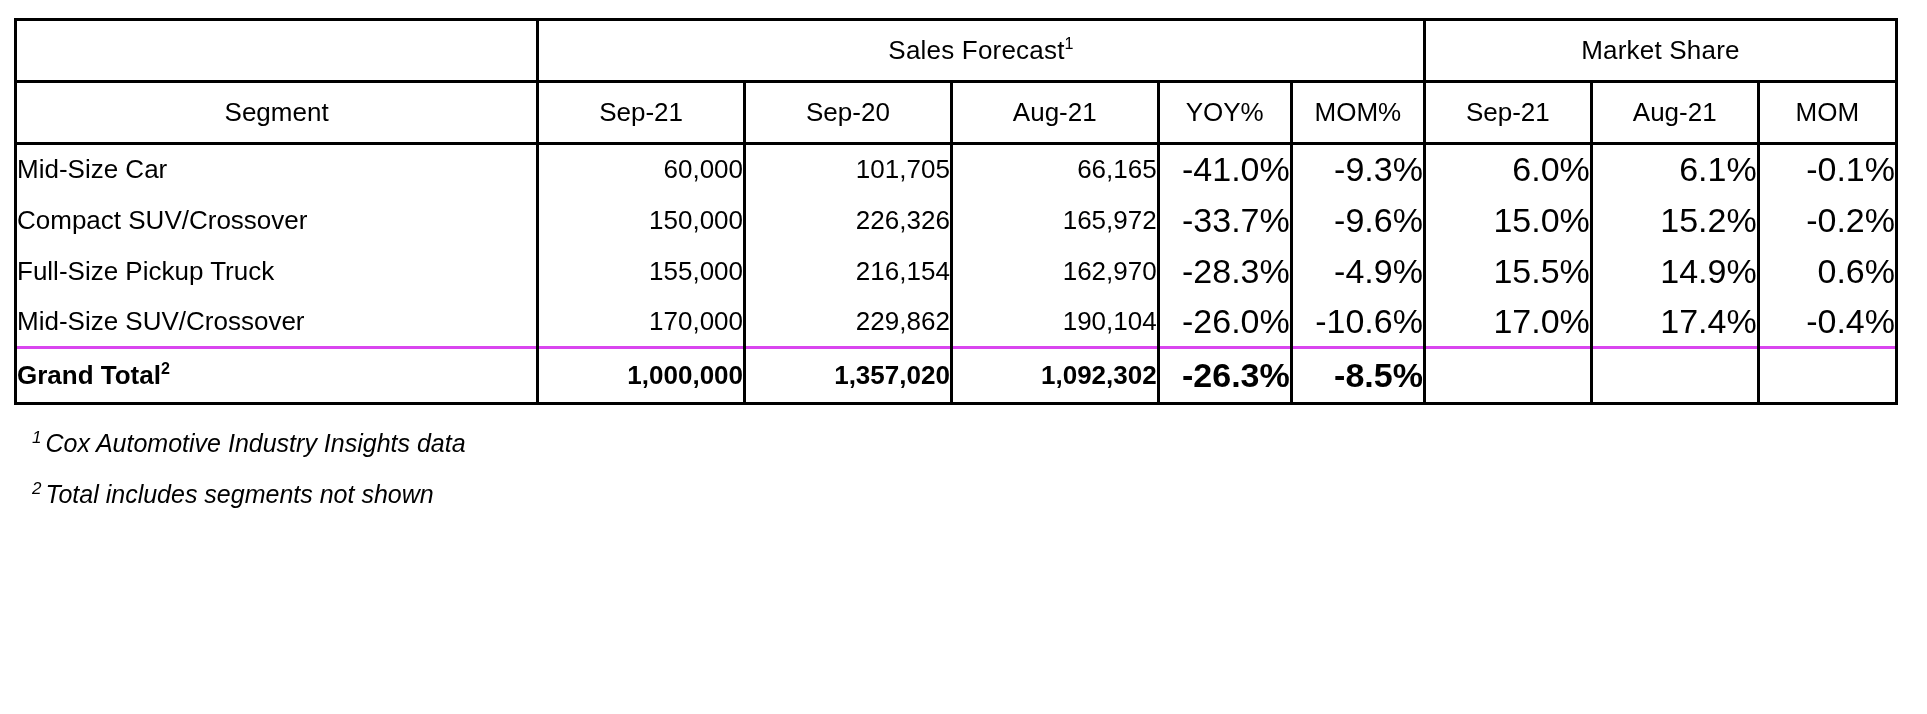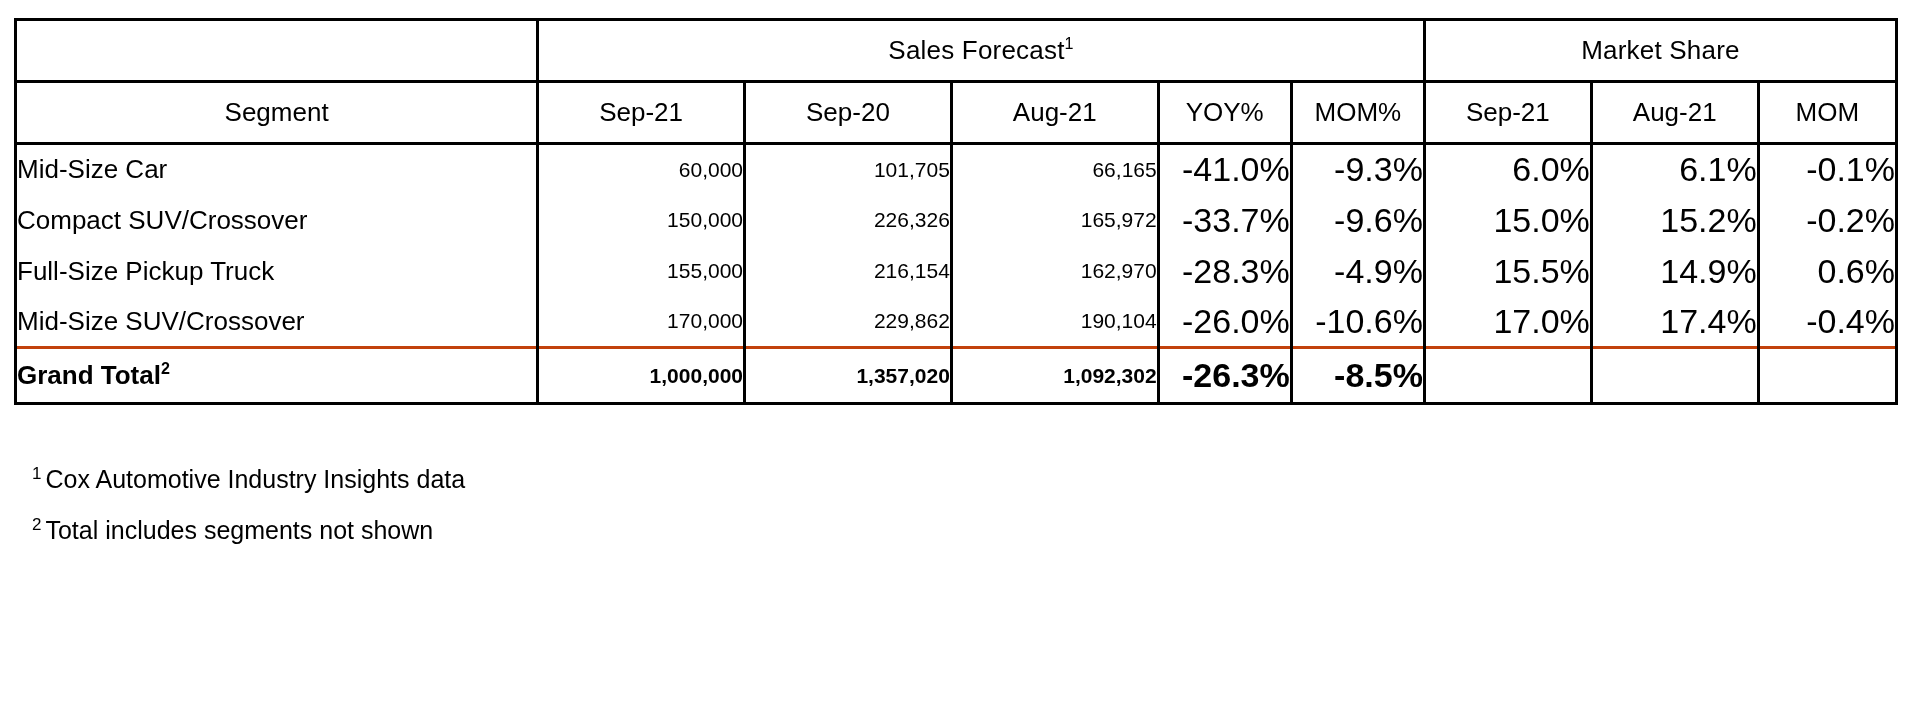--- a/index.html
+++ b/index.html
@@ -61,49 +61,50 @@
   .seg-cell {
     text-align: left;
     padding-left: 18px;
     height: 51px;
     font-size: 26px;
   }
   .num-cell {
     text-align: right;
     padding-right: 20px;
     height: 51px;
-    font-size: 21px;
+    font-size: 26px;
   }
   .pct-cell {
     text-align: right;
     height: 51px;
     font-size: 34px;
   }
   
   tbody.data td {
     border-top: none;
     border-bottom: none;
     margin-left: 20px;
   }
   tbody.data tr:first-child td {
     border-top: 3px solid #000000;
   }
   tr.total td {
-    border-top: 3px solid #c2410c;
+    border-top: 3px solid #d946ef;
     font-weight: bold;
     height: 56px;
   }
   sup {
     font-size: 0.62em;
     vertical-align: super;
     line-height: 0;
   }
   .footnotes {
-    margin-top: 60px;
+    margin-top: 24px;
     padding-left: 18px;
+    font-style: italic;
     font-size: 25px;
   }
   .footnote {
     margin-bottom: 22px;
     white-space: nowrap;
   }
   .footnote .marker {
     font-size: 0.68em;
     vertical-align: super;
     line-height: 0;

